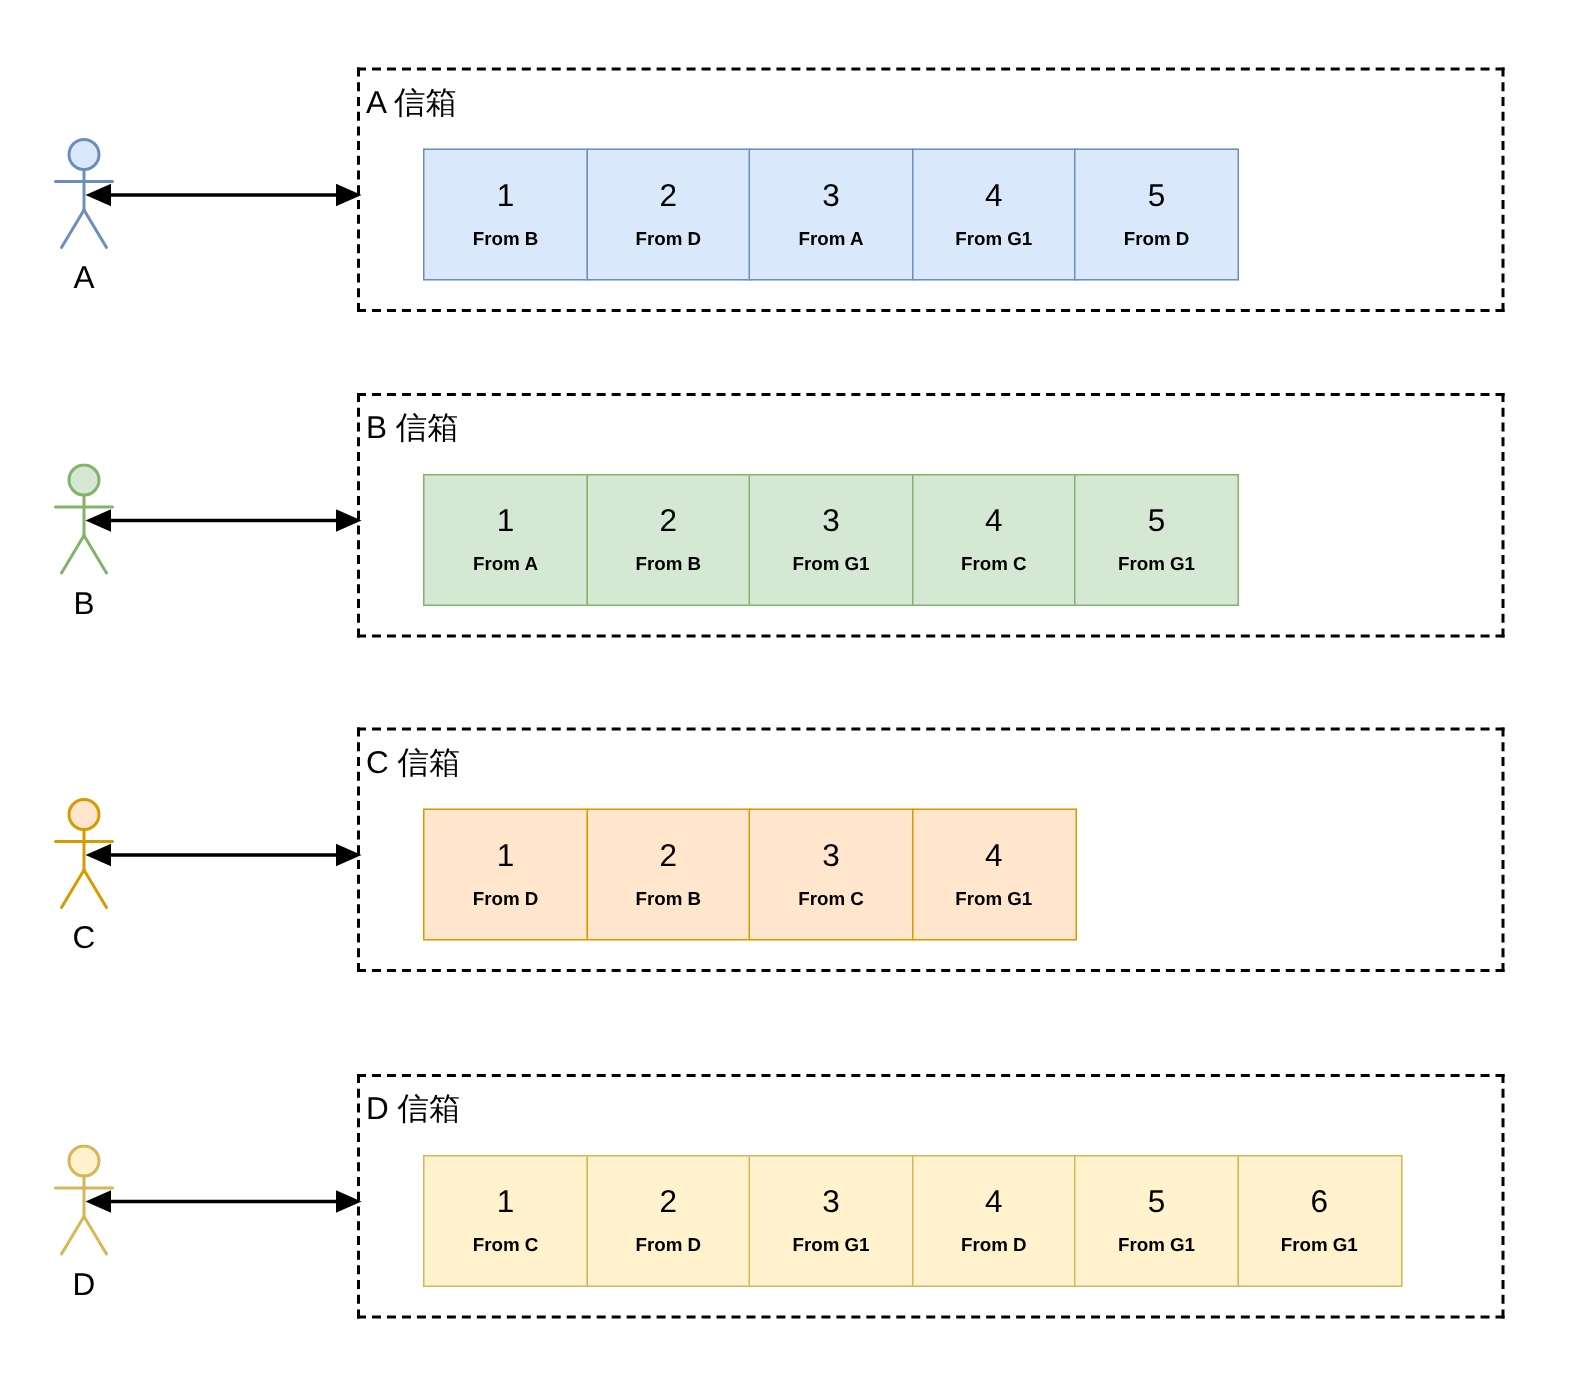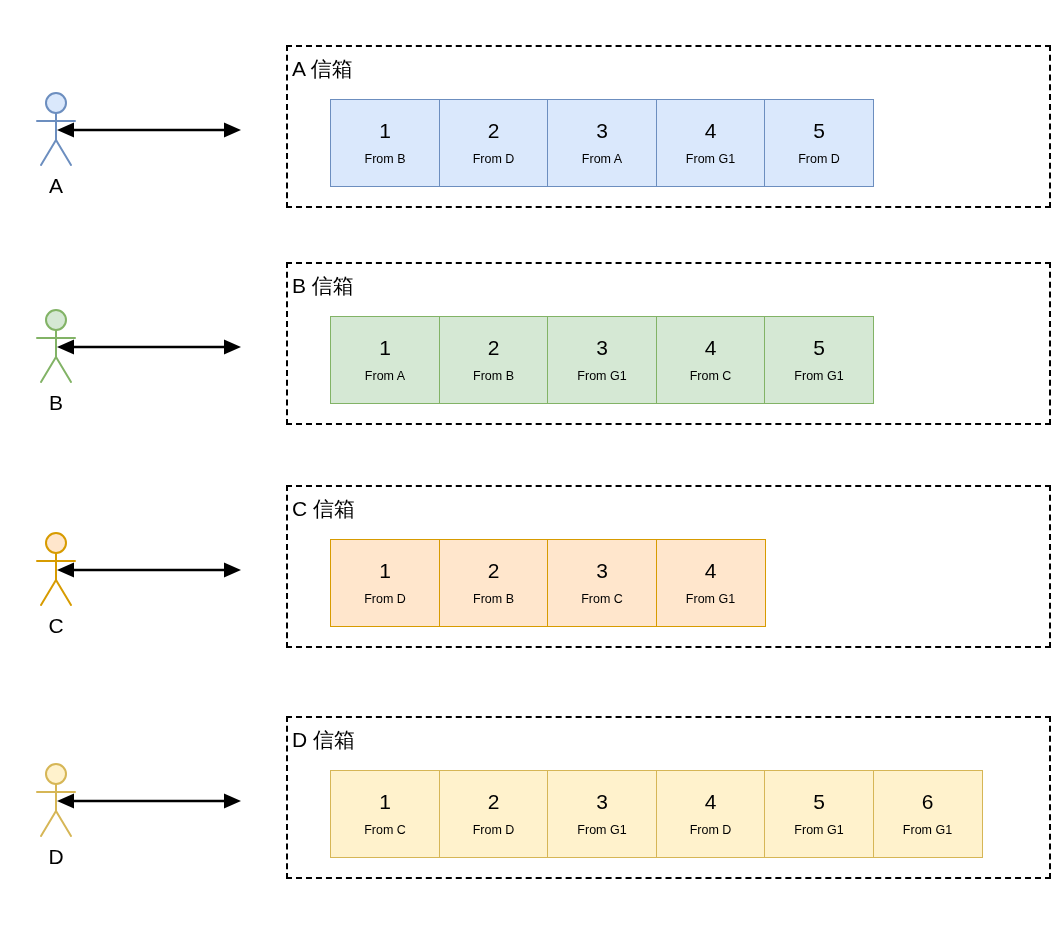--- a/index.html
+++ b/index.html
@@ -47,21 +47,20 @@
     height: 22px;
   }
   .mailbox {
     position: absolute;
     left: 238px;
     top: 0;
     width: 765px;
     height: 163px;
     border: 2px dashed #000000;
     box-sizing: border-box;
-    margin-left: 48px;
   }
   .mailbox-title {
     position: absolute;
     left: 4px;
     top: 9px;
     font-size: 21px;
     line-height: 26px;
     white-space: nowrap;
   }
   .cells {
@@ -82,20 +81,21 @@
     gap: 11px;
   }
   .cell + .cell { margin-left: -1.5px; }
   .cell .num {
     font-size: 21px;
     line-height: 22px;
   }
   .cell .from {
     font-size: 12.5px;
     line-height: 13px;
+    font-weight: bold;
   }
 </style>
 </head>
 <body>
 
 <div id="canvas">
 
   <div class="row" style="top: 45px;">
     <svg class="actor-figure" viewBox="0 0 46 78">
       <circle class="actor-head" cx="23" cy="11" r="10" fill="#dae8fc" stroke="#6c8ebf" stroke-width="2"></circle>

